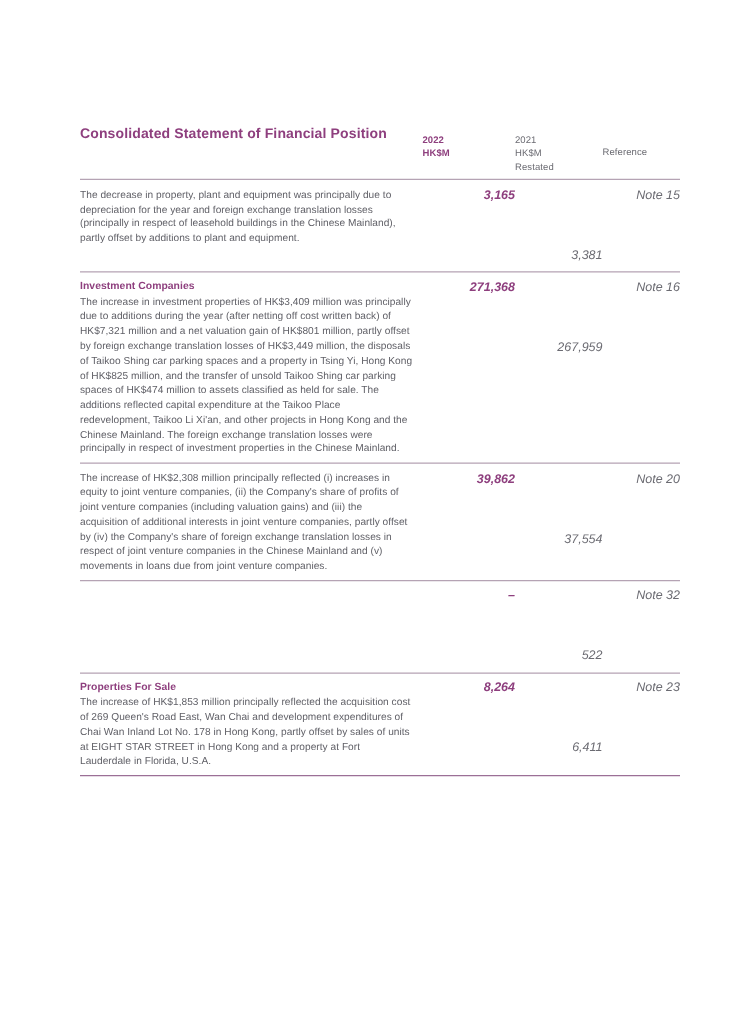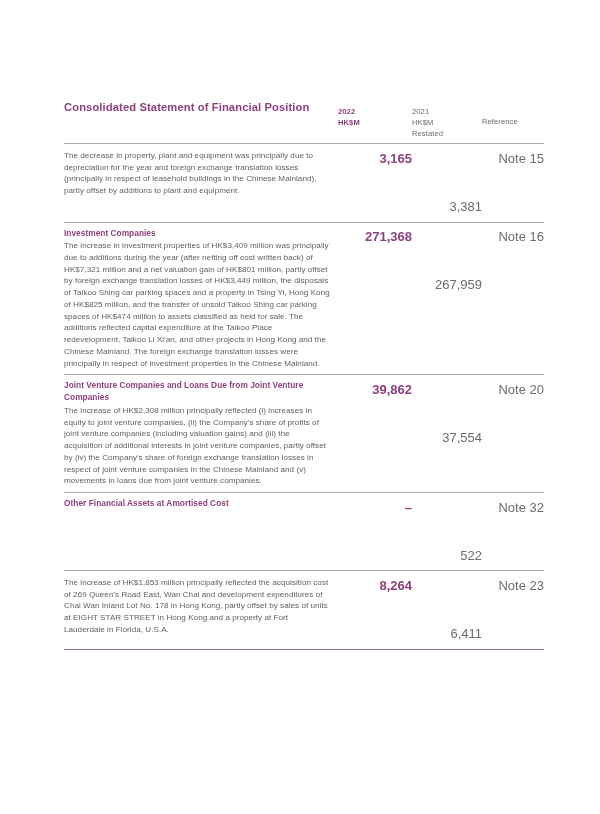--- a/index.html
+++ b/index.html
@@ -91,23 +91,24 @@
     padding-bottom: 5px;
   }
   .row .desc {
     flex: 1 1 auto;
     min-width: 0;
     padding-right: 8px;
   }
   .row .num, .row .ref {
     flex: 0 0 auto;
     text-align: right;
-    font-size: 13px;
+    font-size: 10px;
     line-height: 1.44;
     padding-top: 0.5px;
+    font-style: italic;
   }
   .row .num.v2022 {
     width: 74px;
     color: #8e3f7e;
     font-weight: bold;
   }
   .row .num.v2021 {
     width: 70px;
     color: #6b6b72;
     margin-top: 48px;
@@ -201,41 +202,40 @@
               <p>The increase in investment properties of HK$3,409 million was principally due to additions during the year (after netting off cost written back) of HK$7,321 million and a net valuation gain of HK$801 million, partly offset by foreign exchange translation losses of HK$3,449 million, the disposals of Taikoo Shing car parking spaces and a property in Tsing Yi, Hong Kong of HK$825 million, and the transfer of unsold Taikoo Shing car parking spaces of HK$474 million to assets classified as held for sale. The additions reflected capital expenditure at the Taikoo Place redevelopment, Taikoo Li Xi'an, and other projects in Hong Kong and the Chinese Mainland. The foreign exchange translation losses were principally in respect of investment properties in the Chinese Mainland.</p>
             </div>
           </div>
           <div class="num v2022">271,368</div>
           <div class="num v2021">267,959</div>
           <div class="ref">Note 16</div>
         </div>
         <div class="rule"></div>
         <div class="row">
           <div class="desc">
-            <div class="sec-title">Joint Venture Companies and Loans Due from Joint Venture Companies</div>
             <div class="sec-body">
               <p>The increase of HK$2,308 million principally reflected (i) increases in equity to joint venture companies, (ii) the Company's share of profits of joint venture companies (including valuation gains) and (iii) the acquisition of additional interests in joint venture companies, partly offset by (iv) the Company's share of foreign exchange translation losses in respect of joint venture companies in the Chinese Mainland and (v) movements in loans due from joint venture companies.</p>
             </div>
           </div>
           <div class="num v2022">39,862</div>
           <div class="num v2021">37,554</div>
           <div class="ref">Note 20</div>
         </div>
         <div class="rule"></div>
         <div class="row">
           <div class="desc">
-            <div class="sec-title">Other Financial Assets at Amortised Cost</div>
           </div>
           <div class="num v2022">–</div>
           <div class="num v2021">522</div>
           <div class="ref">Note 32</div>
         </div>
         <div class="rule"></div>
         <div class="row">
           <div class="desc">
+            <div class="sec-title">Properties For Sale</div>
             <div class="sec-body">
               <p>The increase of HK$1,853 million principally reflected the acquisition cost of 269 Queen's Road East, Wan Chai and development expenditures of Chai Wan Inland Lot No. 178 in Hong Kong, partly offset by sales of units at EIGHT STAR STREET in Hong Kong and a property at Fort Lauderdale in Florida, U.S.A.</p>
             </div>
           </div>
           <div class="num v2022">8,264</div>
           <div class="num v2021">6,411</div>
           <div class="ref">Note 23</div>
         </div>
         <div class="rule bottom"></div>
       </div>

